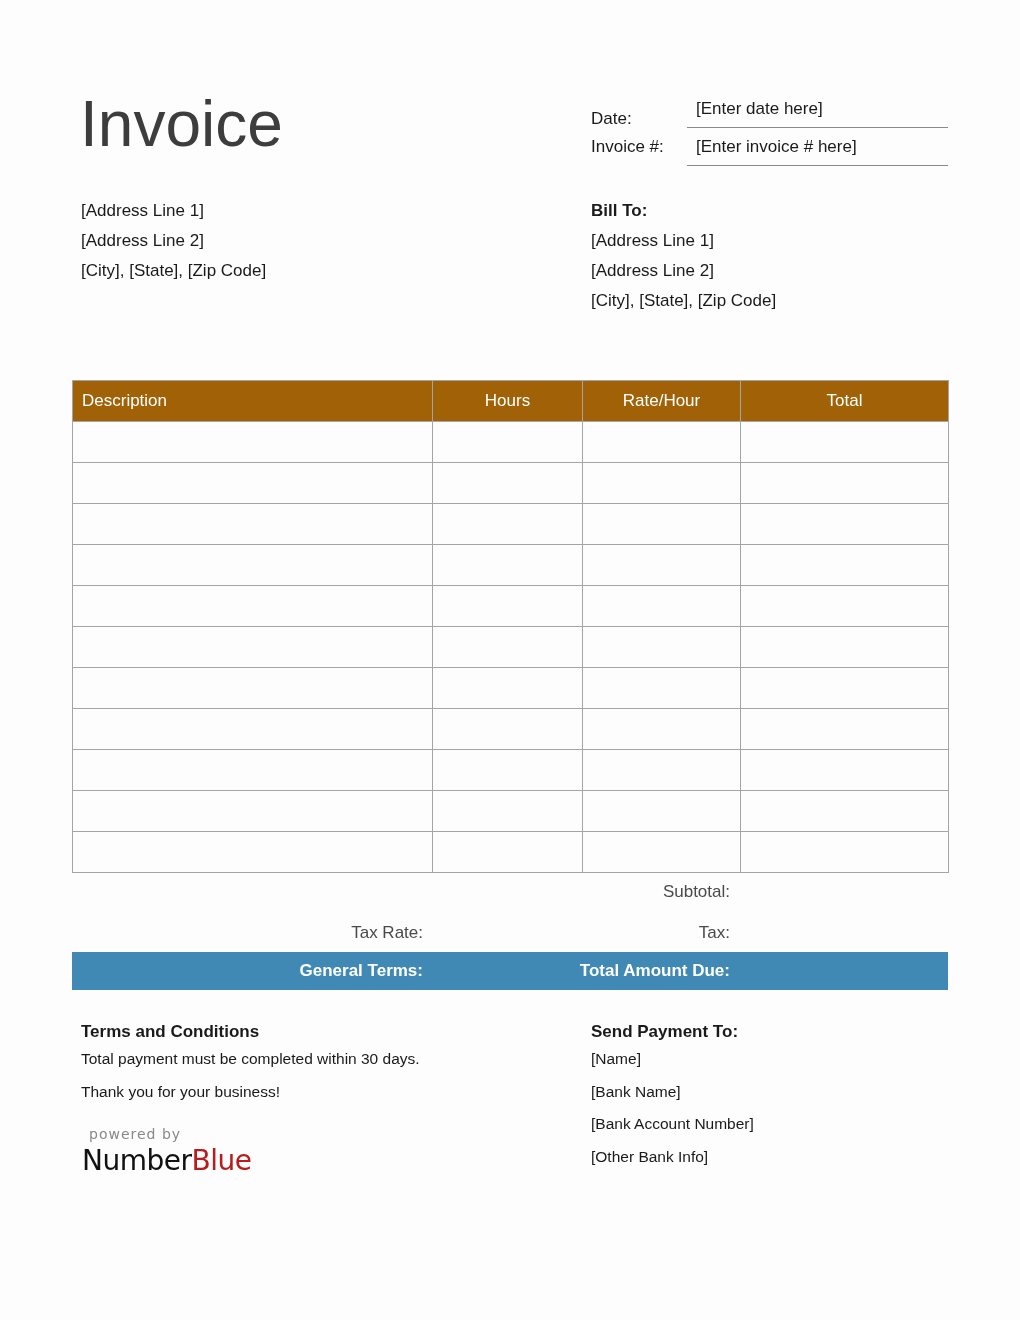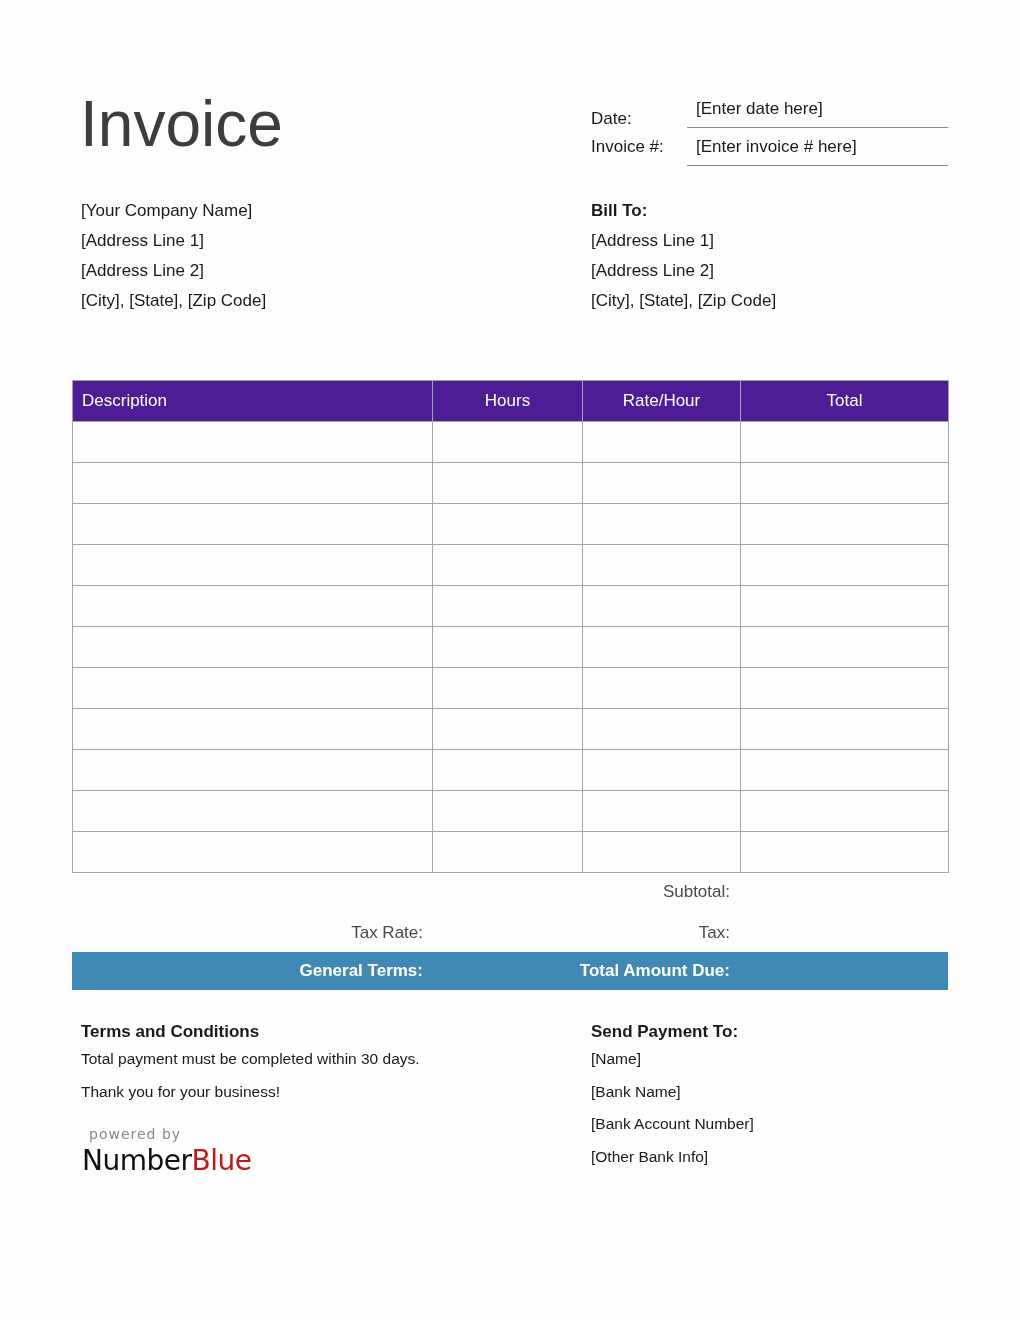--- a/index.html
+++ b/index.html
@@ -12,21 +12,21 @@
   .meta-label { font-size:17px; color:#1a1a1a; }
   .meta-value { font-size:17px; color:#1a1a1a; }
   .meta-line { height:1px; background:#8a8a8a; left:687px; width:261px; }
   .blk-head { font-size:17px; font-weight:bold; }
   .blk-line { font-size:17px; }
   table.items {
     position:absolute; left:72px; top:380px; width:876px;
     border-collapse:collapse; table-layout:fixed;
   }
   table.items th {
-    background:#4c1d95; color:#ffffff; font-weight:normal; font-size:17px;
+    background:#a16207; color:#ffffff; font-weight:normal; font-size:17px;
     height:40px; padding:0 9px; border:1px solid #a5a5a5;
   }
   table.items td { height:40px; border:1px solid #a5a5a5; padding:0; }
   .l { text-align:left; } .r { text-align:center; }
   .sum-label { font-size:17px; color:#4a4a4a; }
   .band {
     left:72px; top:952px; width:876px; height:38px; background:#4089b5;
   }
   .band-label { color:#fff; font-weight:bold; font-size:17px; top:961px; }
   .sec-head { font-size:17px; font-weight:bold; }
@@ -42,21 +42,20 @@
 <div class="abs title">Invoice</div>
 
 <div class="abs meta-label" style="left:591px; top:99px;margin-top:10px;">Date:</div>
 <div class="abs meta-value" style="left:696px; top:99px;">[Enter date here]</div>
 <div class="abs meta-line" style="top:127px;"></div>
 <div class="abs meta-label" style="left:591px; top:137px;">Invoice #:</div>
 <div class="abs meta-value" style="left:696px; top:137px;">[Enter invoice # here]</div>
 <div class="abs meta-line" style="top:165px;"></div>
 
 <div class="abs" style="left:81px; top:201px;">
-  <div class="blk-line" style="height:30px;">[Your Company Name]</div>
   <div class="blk-line" style="height:30px;">[Address Line 1]</div>
   <div class="blk-line" style="height:30px;">[Address Line 2]</div>
   <div class="blk-line" style="height:30px;">[City], [State], [Zip Code]</div>
 </div>
 
 <div class="abs" style="left:591px; top:201px;">
   <div class="blk-head" style="height:30px;">Bill To:</div>
   <div class="blk-line" style="height:30px;">[Address Line 1]</div>
   <div class="blk-line" style="height:30px;">[Address Line 2]</div>
   <div class="blk-line" style="height:30px;">[City], [State], [Zip Code]</div>

